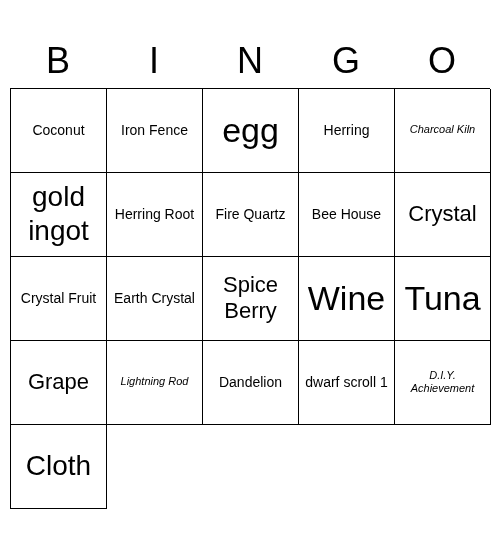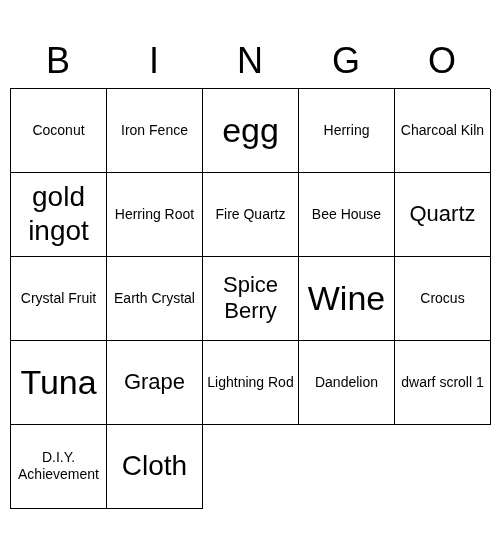--- a/index.html
+++ b/index.html
@@ -55,21 +55,21 @@
       text-align: center;
       padding: 4px;
       line-height: 1.2;
     }
 
     .cell span {
       display: block;
     }
 
     
-    .size-sm { font-size: 14px; }
+    .size-sm { font-size: 11px; font-style: italic; }
     .size-md { font-size: 14px; }
     .size-lg { font-size: 22px; }
     .size-xl { font-size: 28px; }
     .size-xxl { font-size: 34px; }
   </style>
 </head>
 <body>
 
 <div class="bingo-card">
   <div class="bingo-header">
@@ -101,36 +101,33 @@
       <div class="cell">
         <span class="size-md">Herring Root</span>
       </div>
       <div class="cell">
         <span class="size-md">Fire Quartz</span>
       </div>
       <div class="cell">
         <span class="size-md">Bee House</span>
       </div>
       <div class="cell">
-        <span class="size-lg">Quartz</span>
+        <span class="size-lg">Crystal</span>
       </div>
       <div class="cell">
         <span class="size-md">Crystal Fruit</span>
       </div>
       <div class="cell">
         <span class="size-md">Earth Crystal</span>
       </div>
       <div class="cell">
         <span class="size-lg">Spice Berry</span>
       </div>
       <div class="cell">
         <span class="size-xxl">Wine</span>
-      </div>
-      <div class="cell">
-        <span class="size-md">Crocus</span>
       </div>
       <div class="cell">
         <span class="size-xxl">Tuna</span>
       </div>
       <div class="cell">
         <span class="size-lg">Grape</span>
       </div>
       <div class="cell">
         <span class="size-sm">Lightning Rod</span>
       </div>

